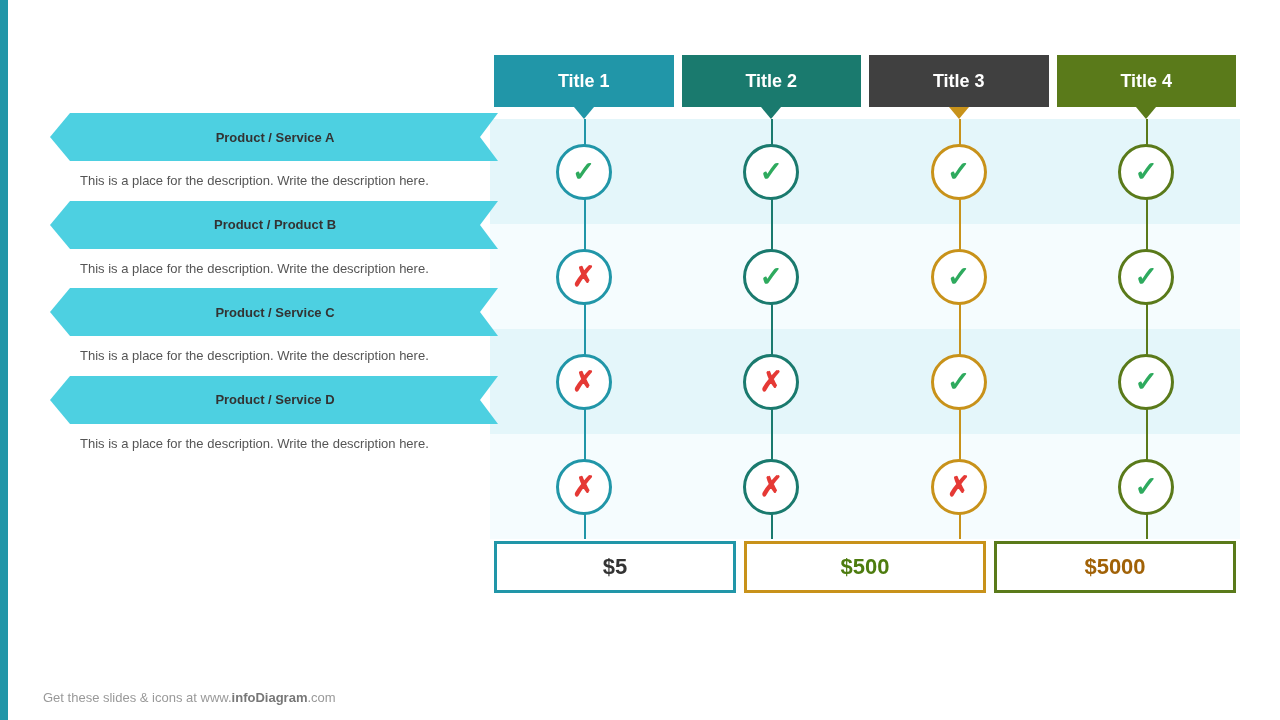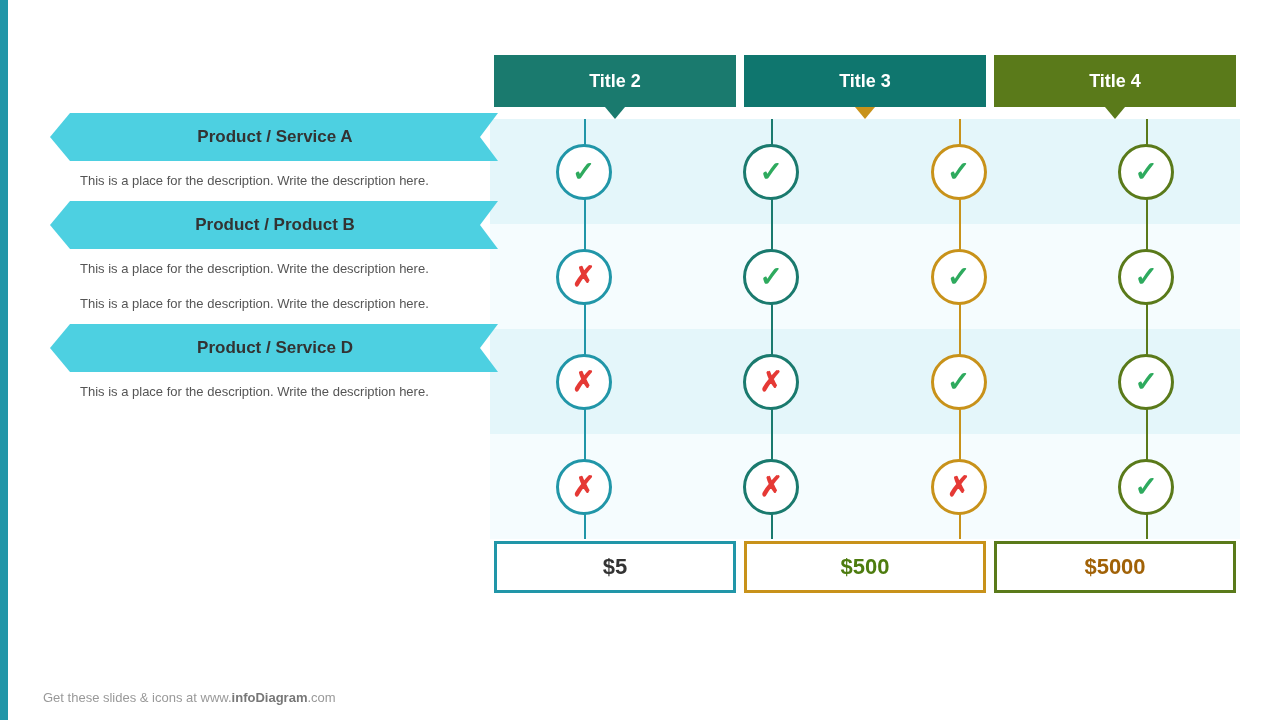--- a/index.html
+++ b/index.html
@@ -90,21 +90,21 @@
       right: -18px;
       top: 0;
       width: 0;
       height: 0;
       border-top: 24px solid #4dd0e1;
       border-bottom: 24px solid #4dd0e1;
       border-right: 18px solid transparent;
     }
 
     .banner-label {
-      font-size: 17px;
+      font-size: 13px;
       font-weight: 600;
       color: #333;
       text-align: right;
     }
 
     .row-desc {
       font-size: 13px;
       color: #555;
       line-height: 1.5;
       padding: 6px 10px 10px 30px;
@@ -147,21 +147,21 @@
       width: 0;
       height: 0;
       border-left: 10px solid transparent;
       border-right: 10px solid transparent;
     }
 
     .col-header-1 { background: #2196A8; }
     .col-header-1::after { border-top: 12px solid #2196A8; }
     .col-header-2 { background: #1a7a6e; }
     .col-header-2::after { border-top: 12px solid #1a7a6e; }
-    .col-header-3 { background: #0f766e; }
+    .col-header-3 { background: #404040; }
     .col-header-3::after { border-top: 12px solid #c8921a; }
     .col-header-4 { background: #5a7a1a; }
     .col-header-4::after { border-top: 12px solid #5a7a1a; }
 
     
     .data-rows {
       display: flex;
       flex-direction: column;
       margin-top: 12px;
     }
@@ -300,36 +300,43 @@
         <div class="row-item">
           <div class="row-banner">
             <div class="banner-arrow-left"></div>
             <div class="banner-body">
               <span class="banner-label">Product / Product B</span>
             </div>
           </div>
           <div class="row-desc">This is a place for the description.  Write the description here.</div>
         </div>
         <div class="row-item">
+          <div class="row-banner">
+            <div class="banner-arrow-left"></div>
+            <div class="banner-body">
+              <span class="banner-label">Product / Service C</span>
+            </div>
+          </div>
           <div class="row-desc">This is a place for the description.  Write the description here.</div>
         </div>
         <div class="row-item">
           <div class="row-banner">
             <div class="banner-arrow-left"></div>
             <div class="banner-body">
               <span class="banner-label">Product / Service D</span>
             </div>
           </div>
           <div class="row-desc">This is a place for the description.  Write the description here.</div>
         </div>
       </div>
 
     <div class="grid-area">
 
       <div class="col-headers" id="col-headers-container">
+      <div class="col-header col-header-1">Title 1</div>
           <div class="col-header col-header-2">Title 2</div>
           <div class="col-header col-header-3">Title 3</div>
           <div class="col-header col-header-4">Title 4</div>
         </div>
 
       <div class="data-rows" id="data-rows-container">
       <div class="data-row">
             <div class="cell cell-with-line line-blue">
               <div class="icon-circle check-blue">
                 <span class="check-mark"></span>

